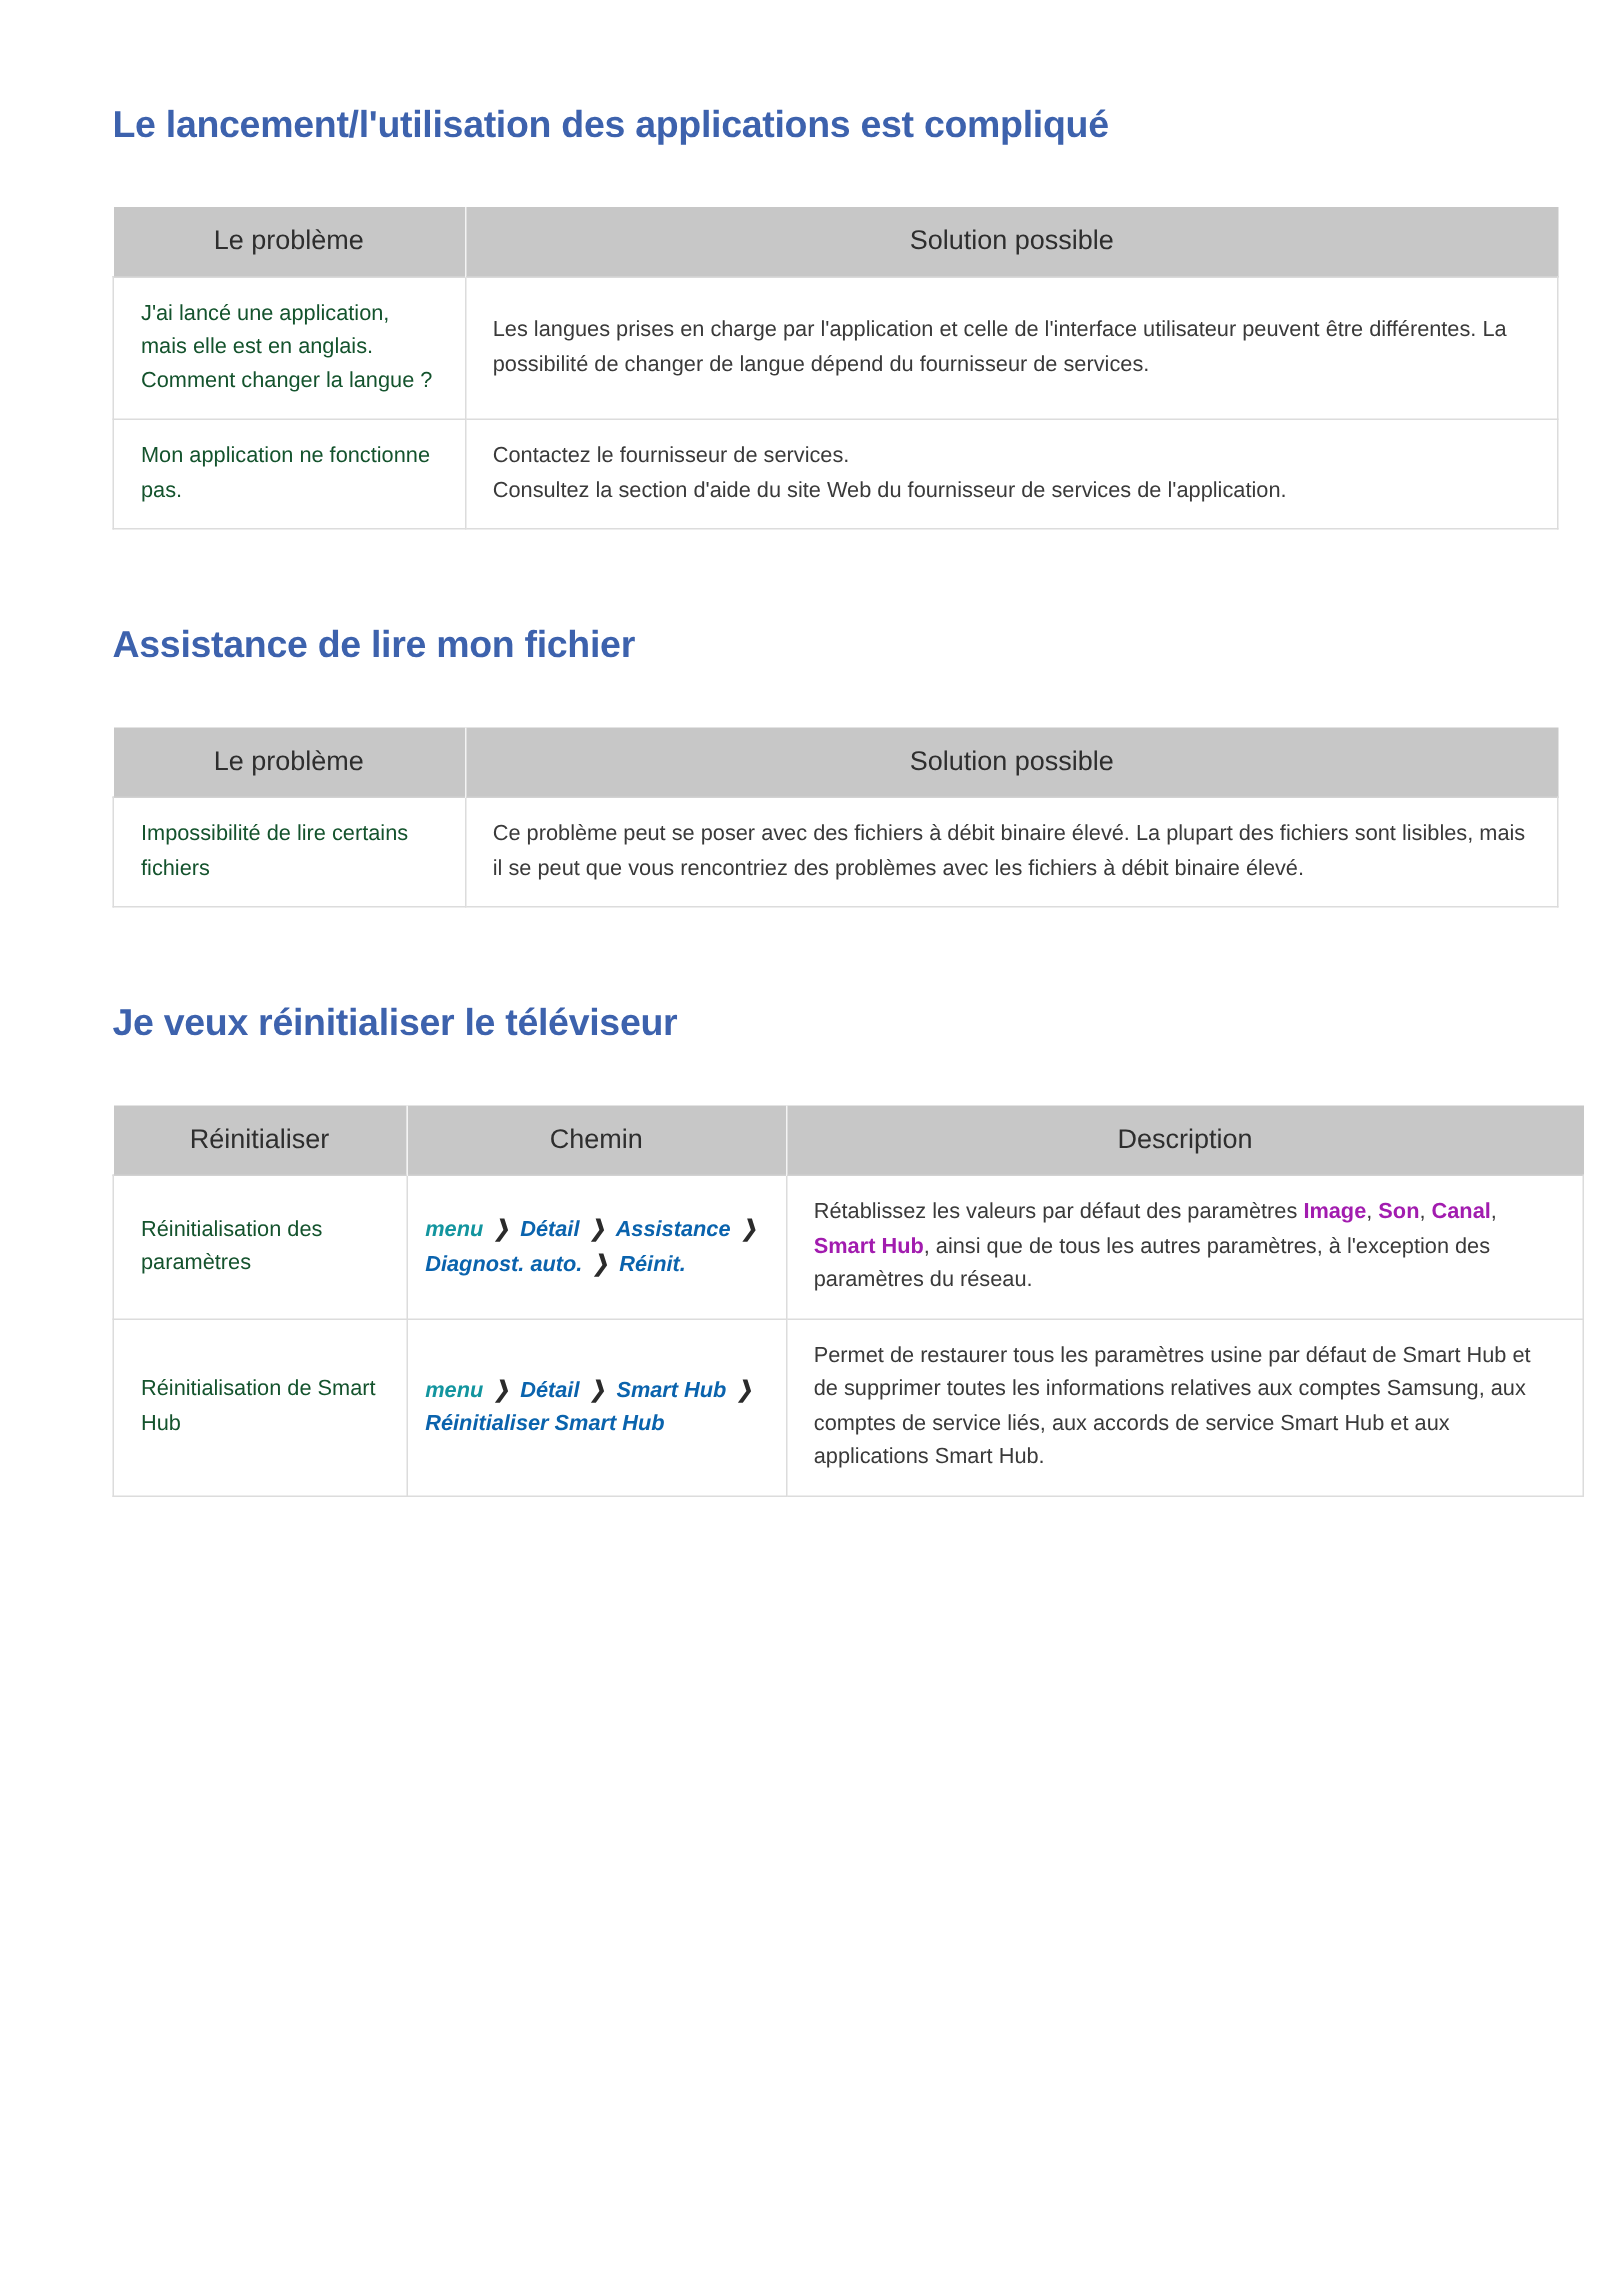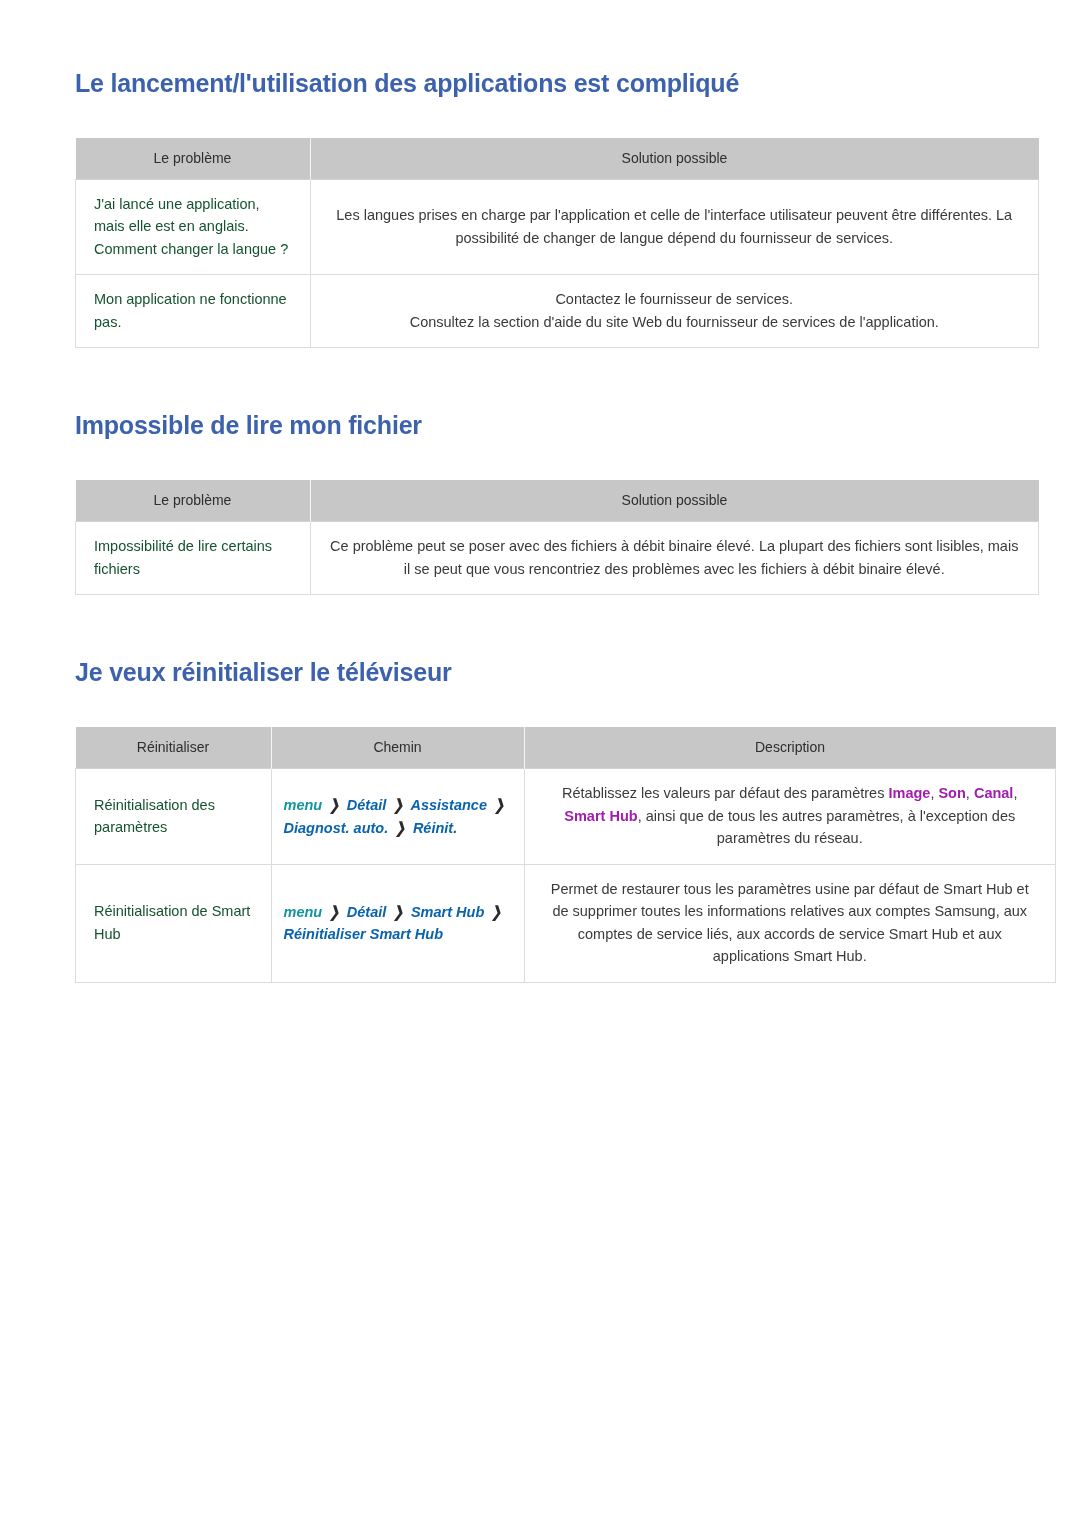--- a/index.html
+++ b/index.html
@@ -48,40 +48,40 @@
   }
 
   .tbl-wrap-1 { margin-top: 40px; }
   .tbl-wrap-2 { margin-top: 40px; }
   .tbl-wrap-3 { margin-top: 40px; }
 
   .tbl thead th {
     background: #c7c7c7;
     color: #2e2e2e;
     font-weight: normal;
-    font-size: 14px;
+    font-size: 18px;
     text-align: center;
     padding: 12px 8px 13px;
     border-right: 1px solid #f4f4f4;
     border-bottom: none;
   }
   .tbl thead th:last-child { border-right: none; }
 
   .tbl tbody td {
     border: 1px solid #dcdcdc;
     border-top: 1px solid #d2d2d2;
     padding: 13px 18px 14px;
     vertical-align: middle;
     line-height: 1.55;
   }
   .tbl tbody tr td:first-child { border-left: 1px solid #dcdcdc; }
   .tbl tbody tr td:last-child { border-right: 1px solid #dcdcdc; }
 
   .cell-label { color: #14532d; }
-  .cell-body  { color: #3a3a3a; text-align: center; }
+  .cell-body  { color: #3a3a3a; }
 
   
   .col-prob { width: 218px; }
   .col-sol  { width: 712px; }
 
   
   .col-reset { width: 179px; }
   .col-path  { width: 236px; }
   .col-desc  { width: 515px; }
 
@@ -143,21 +143,21 @@
           <td class="cell-label">Mon application ne fonctionne pas.</td>
           <td class="cell-body">
             <div>Contactez le fournisseur de services.</div>
             <div>Consultez la section d'aide du site Web du fournisseur de services de l'application.</div>
           </td>
         </tr>
       </tbody>
     </table>
   </div>
 
-  <h1 class="section-heading sec2-heading">Impossible de lire mon fichier</h1>
+  <h1 class="section-heading sec2-heading">Assistance de lire mon fichier</h1>
 
   <div class="tbl-wrap-2">
     <table class="tbl">
       <thead>
         <tr>
           <th class="col-prob">Le problème</th>
           <th class="col-sol">Solution possible</th>
         </tr>
       </thead>
       <tbody>

